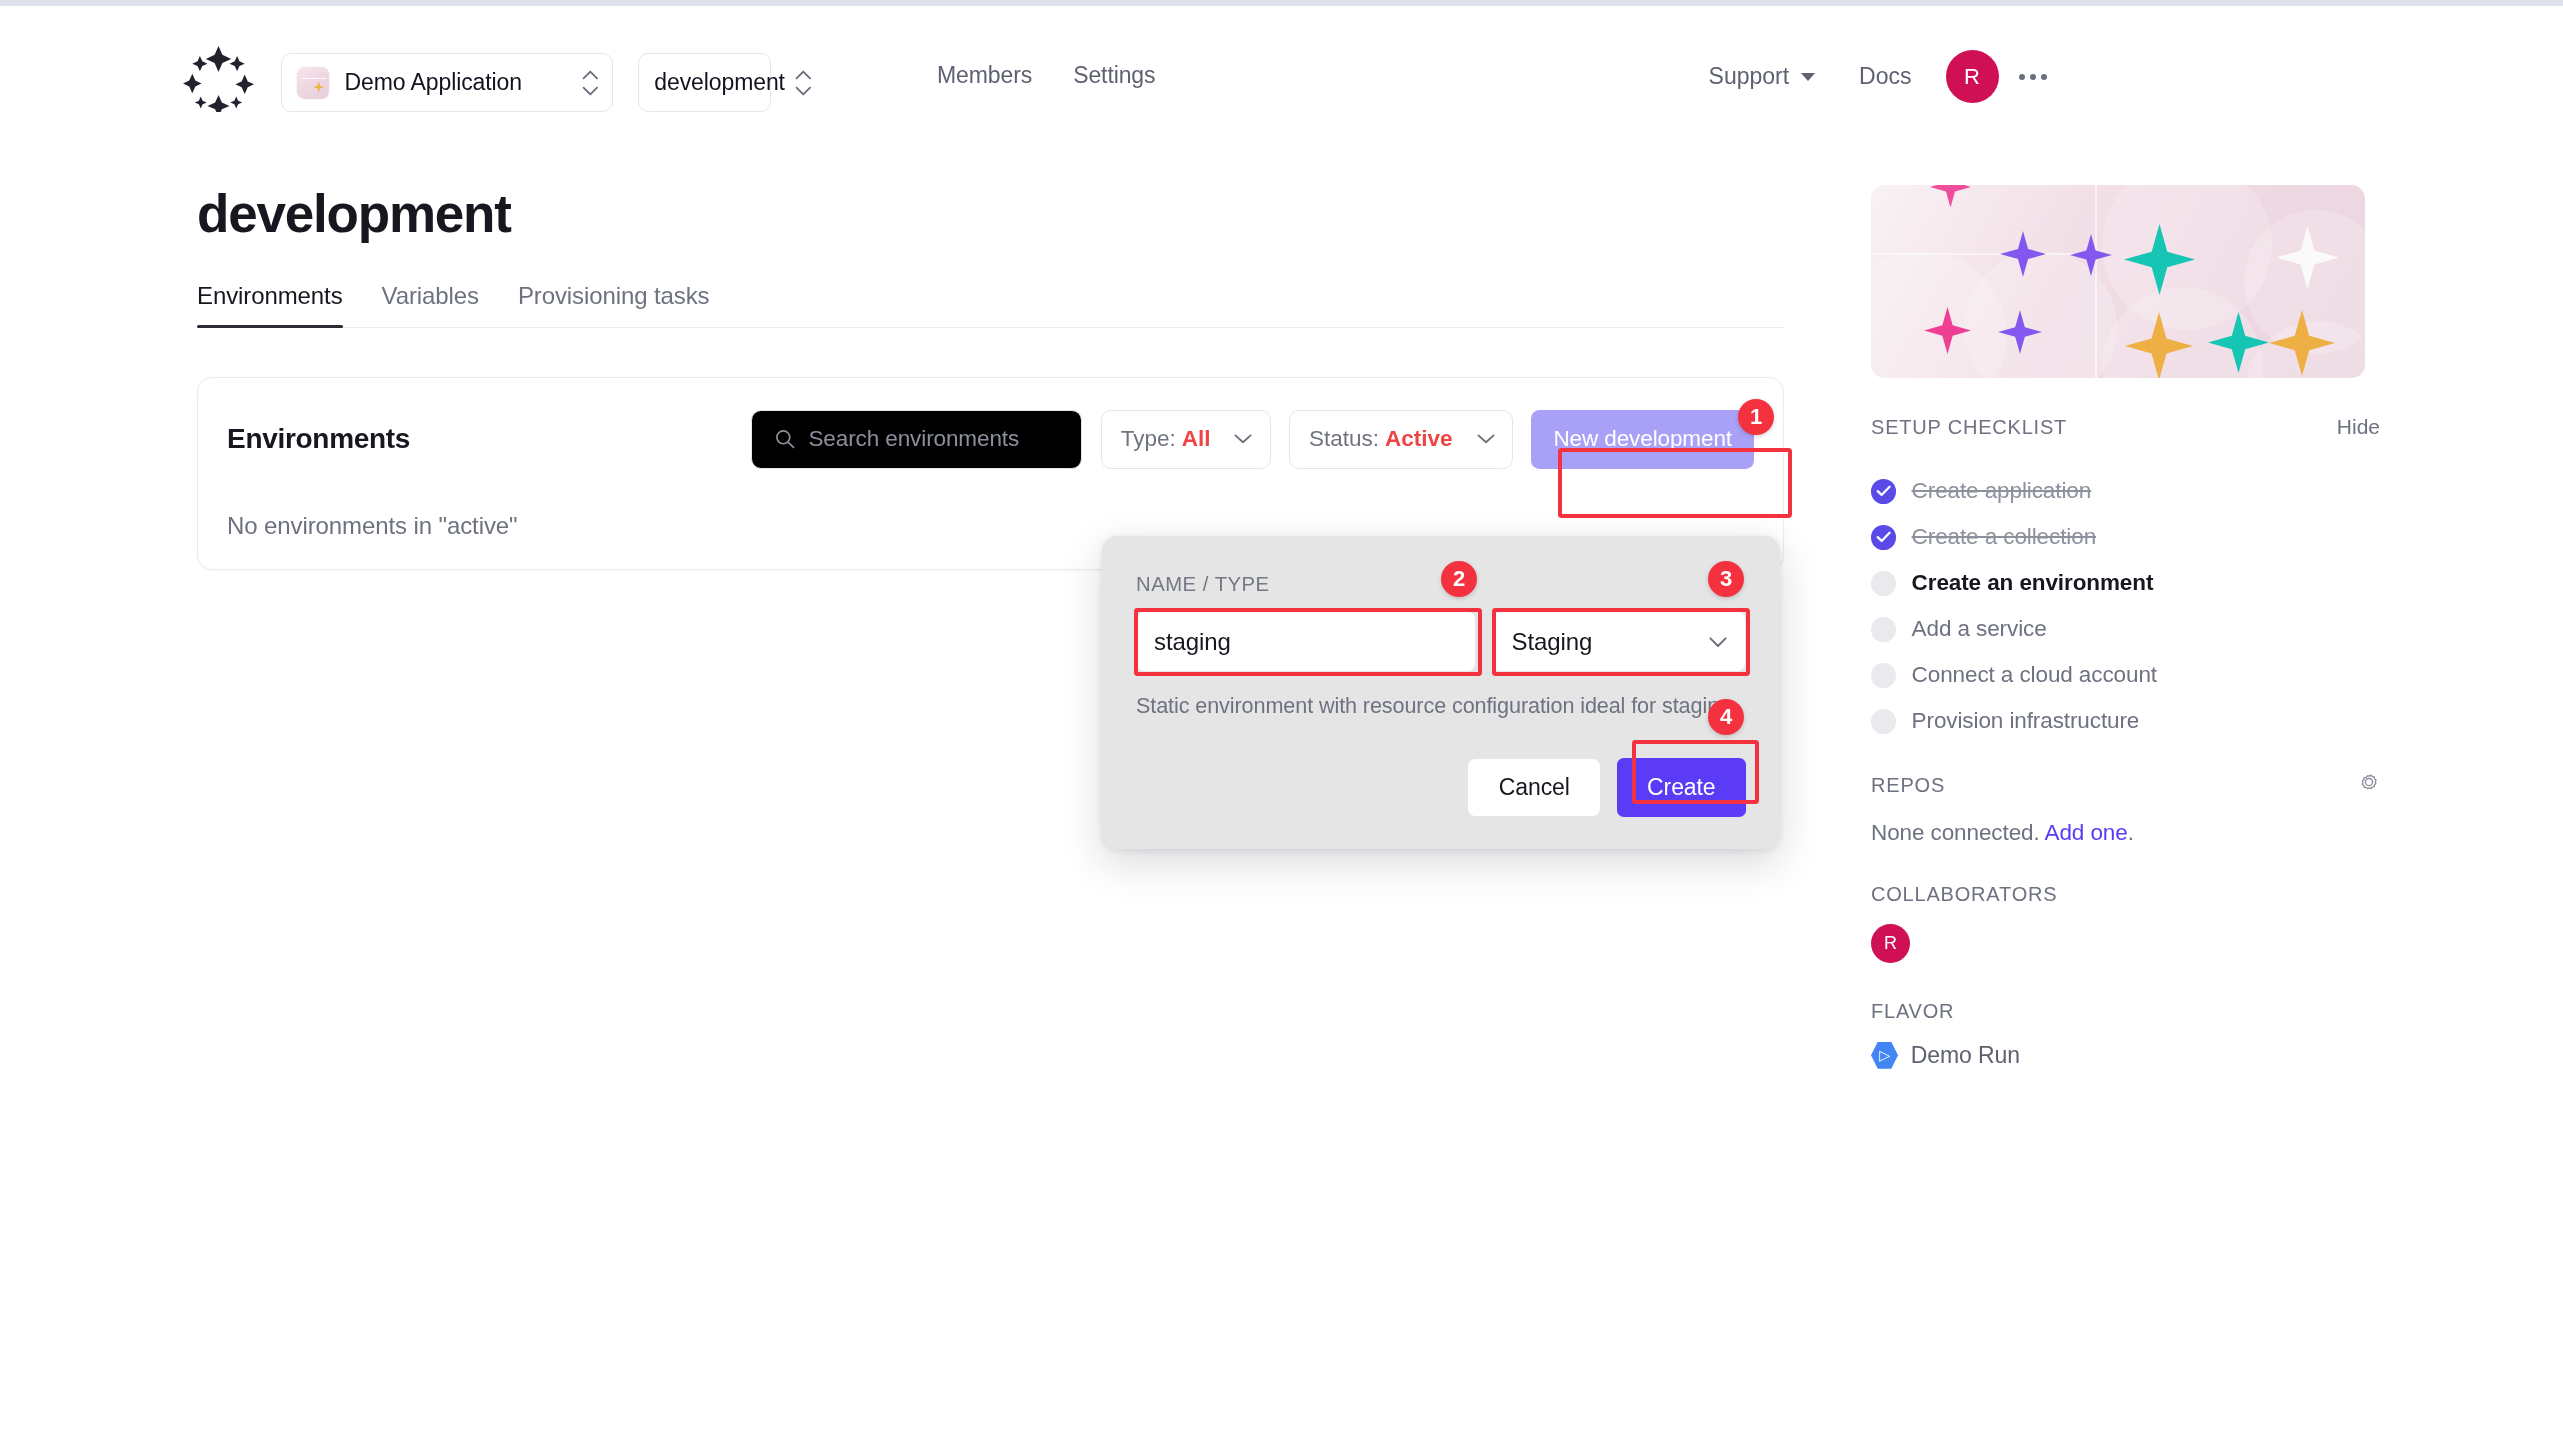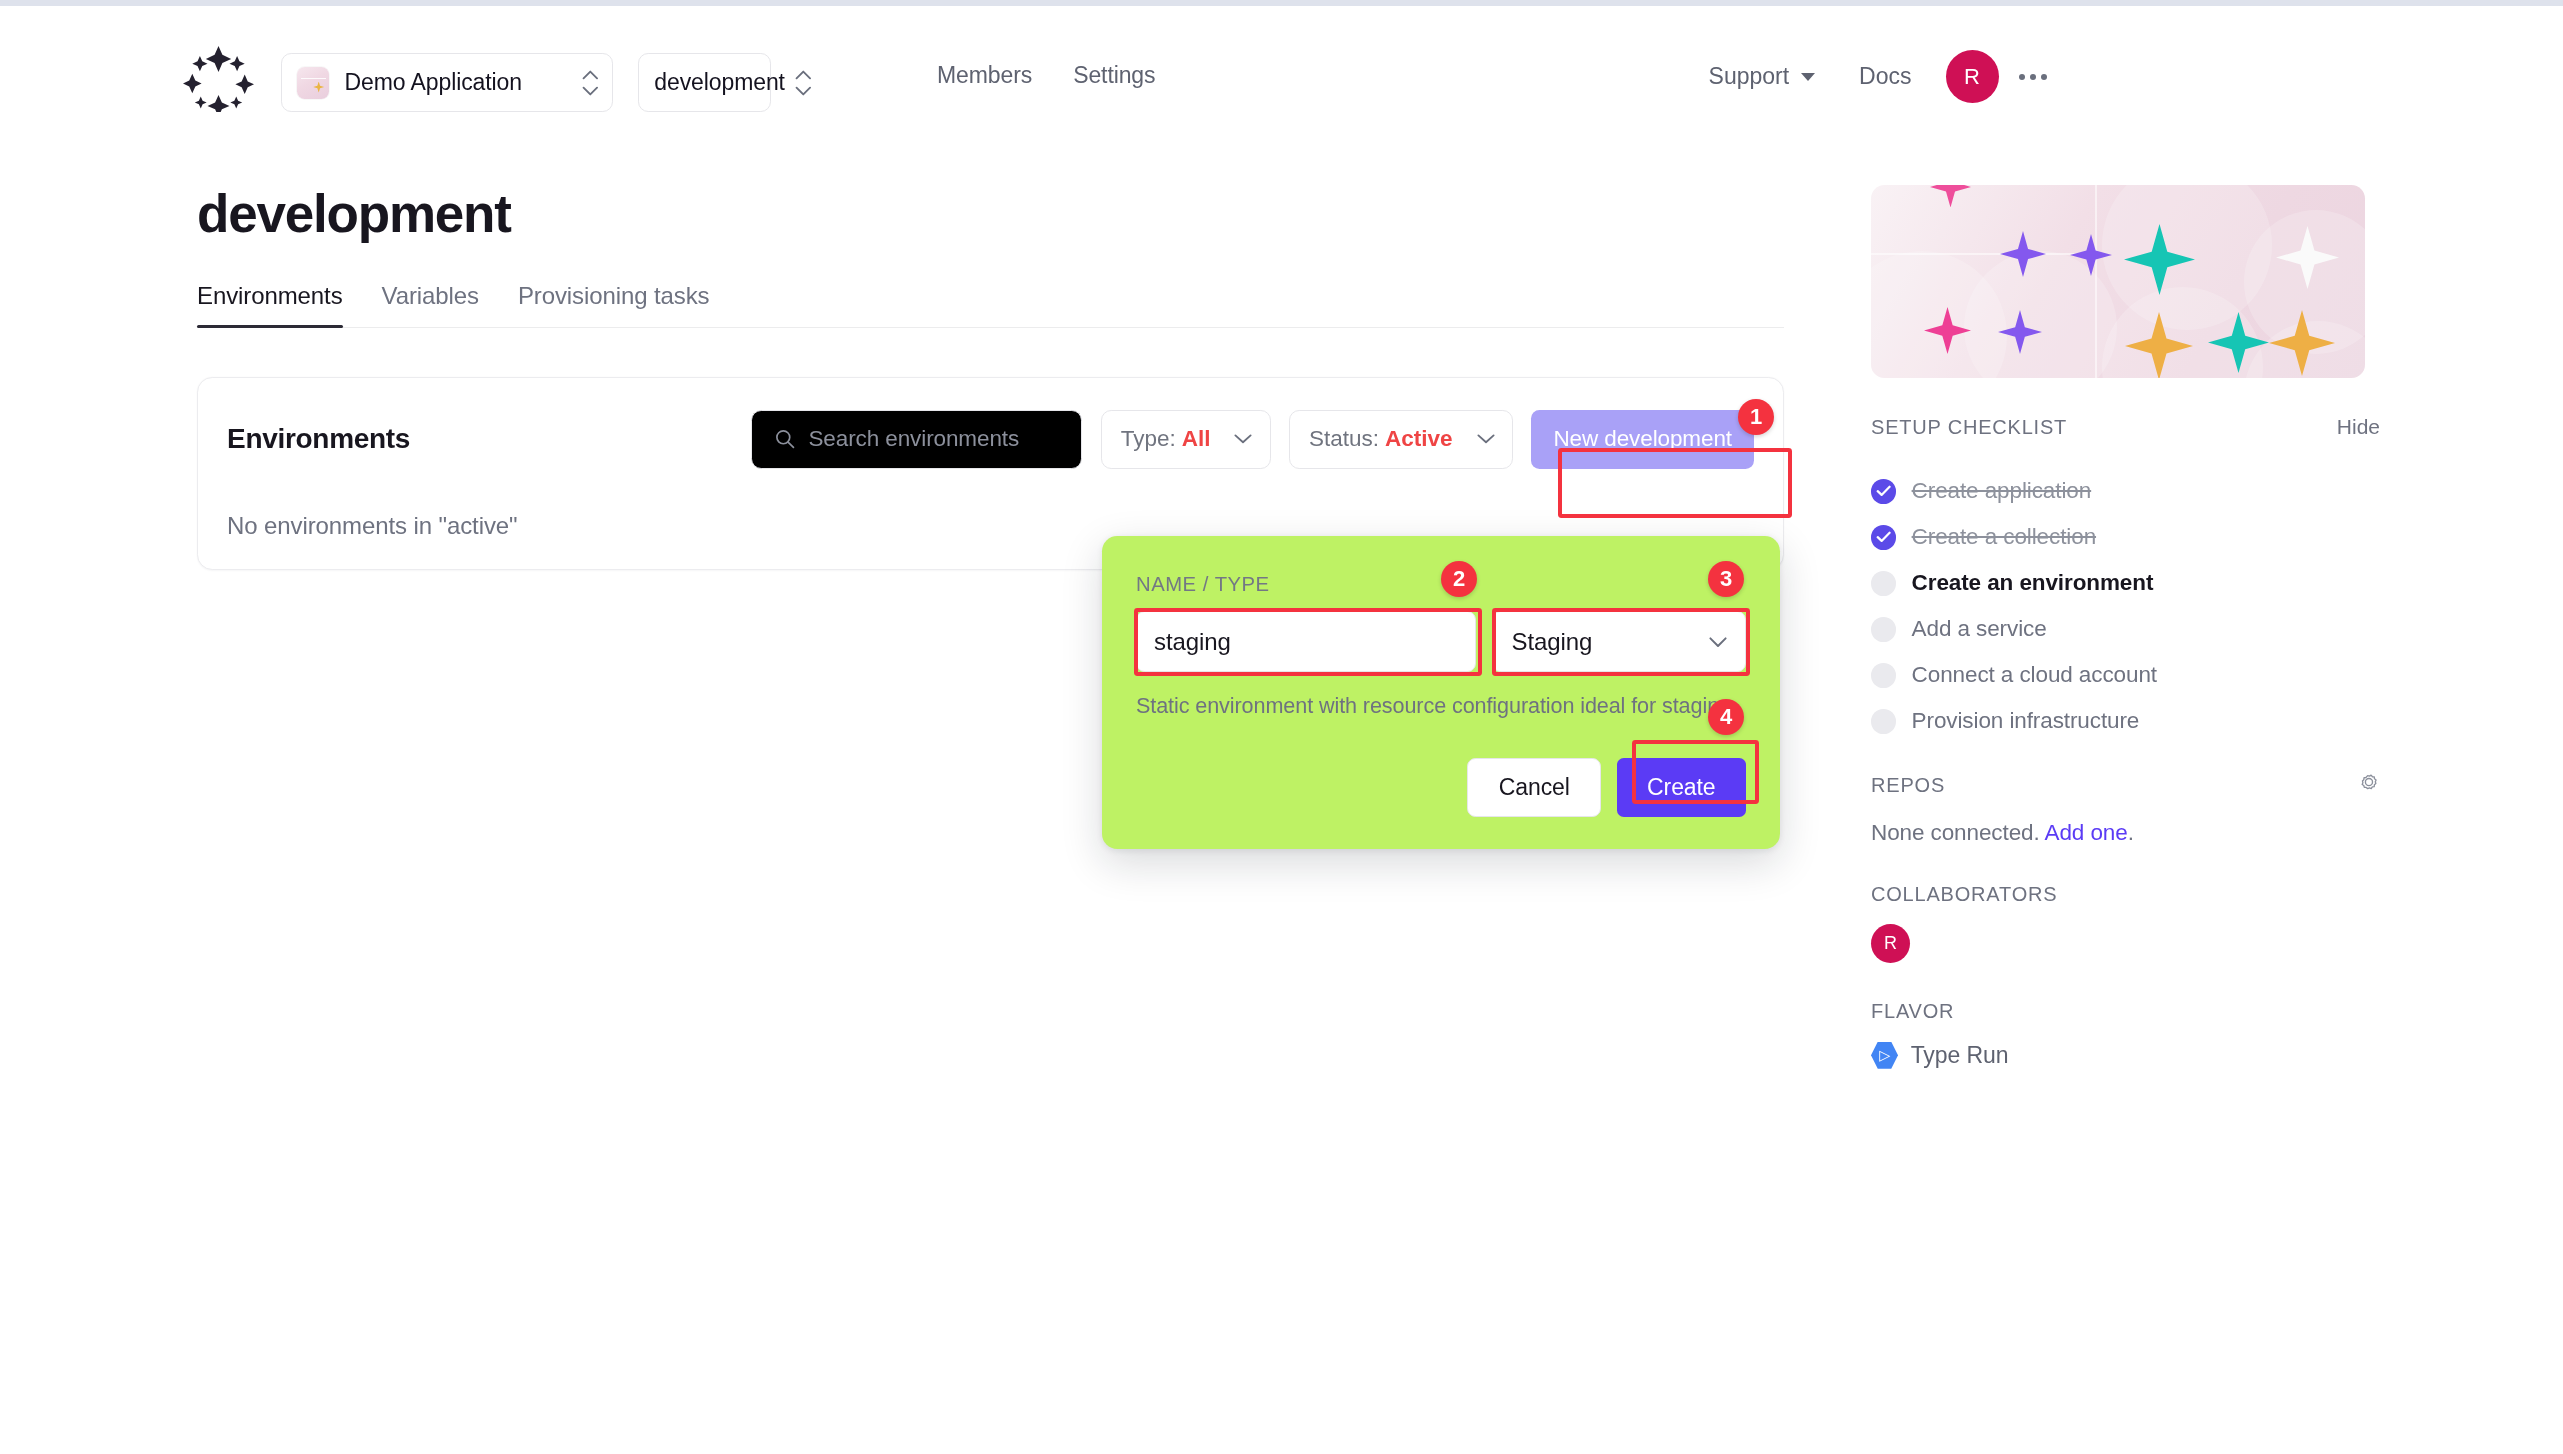--- a/index.html
+++ b/index.html
@@ -304,21 +304,21 @@
     color: #6e7280;
     letter-spacing: -0.1px;
   }
 
   
   .dialog {
     position: absolute;
     left: 1102px;
     top: 536px;
     width: 678px;
-    background: #bef264;
+    background: #e5e5e5;
     border-radius: 15.3px;
     box-shadow: 0 13.6px 41px rgba(16,24,40,0.16), 0 1.7px 6.8px rgba(16,24,40,0.08);
     padding: 37px 34px 32px 34px;
     z-index: 40;
   }
   .dlg-label {
     font-size: 20.3px;
     color: #737884;
     letter-spacing: 0.5px;
     margin-bottom: 15.3px;
@@ -754,21 +754,21 @@
     </div>
 
     <div class="side-section">
       <div class="side-head">
         <span class="side-head-title">FLAVOR</span>
       </div>
       <div class="flavor-row">
         <span class="flavor-icon">
             <span>▷</span>
           </span>
-        <span class="flavor-name">Type Run</span>
+        <span class="flavor-name">Demo Run</span>
       </div>
     </div>
   </div>
 
   <div class="anno-box" style="left:1558px; top:448px; width:234px; height:70px;"></div>
   <div class="anno-badge" style="left:1738px; top:399px;">1</div>
 
   <div class="anno-box" style="left:1134px; top:608px; width:348px; height:68px;"></div>
   <div class="anno-badge" style="left:1441px; top:561px;">2</div>
 

